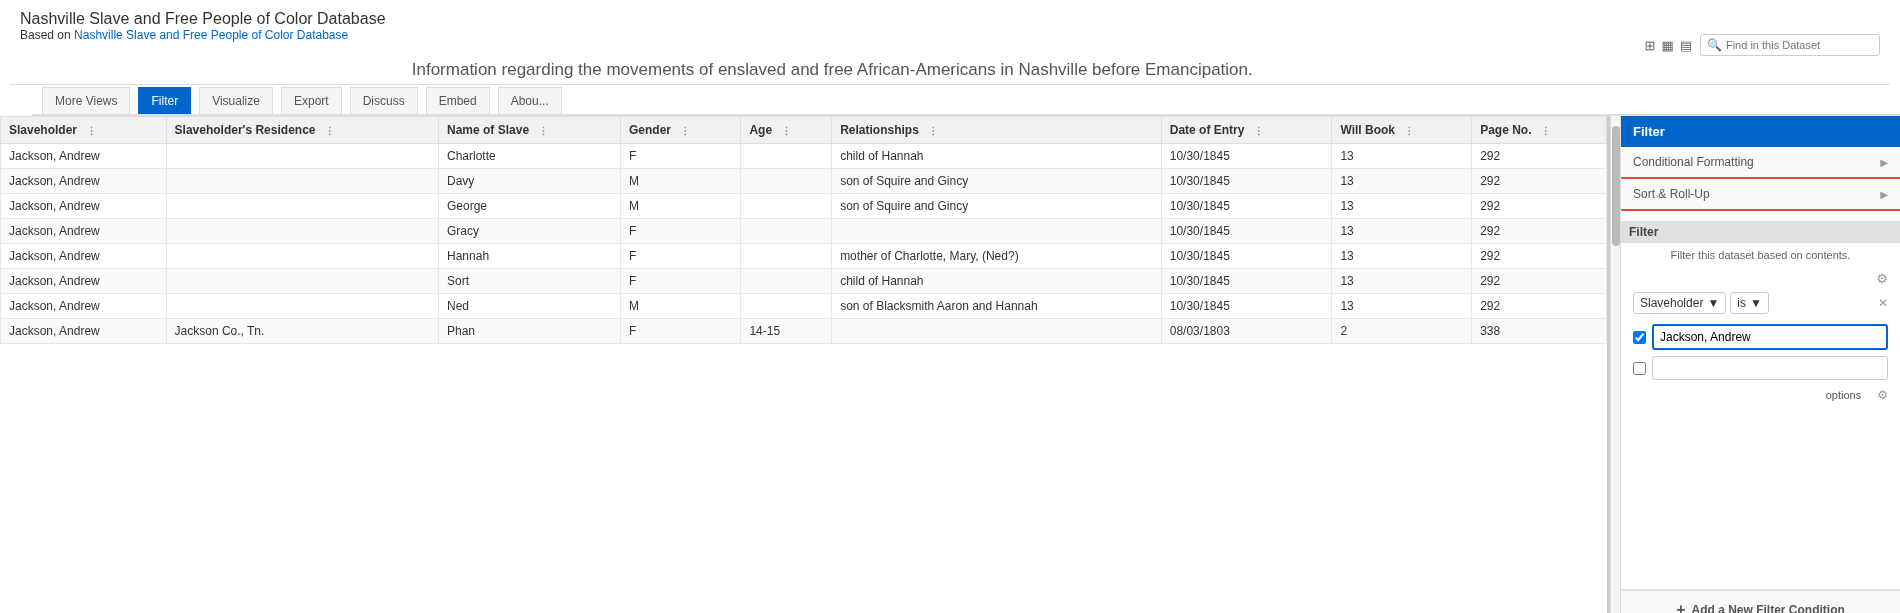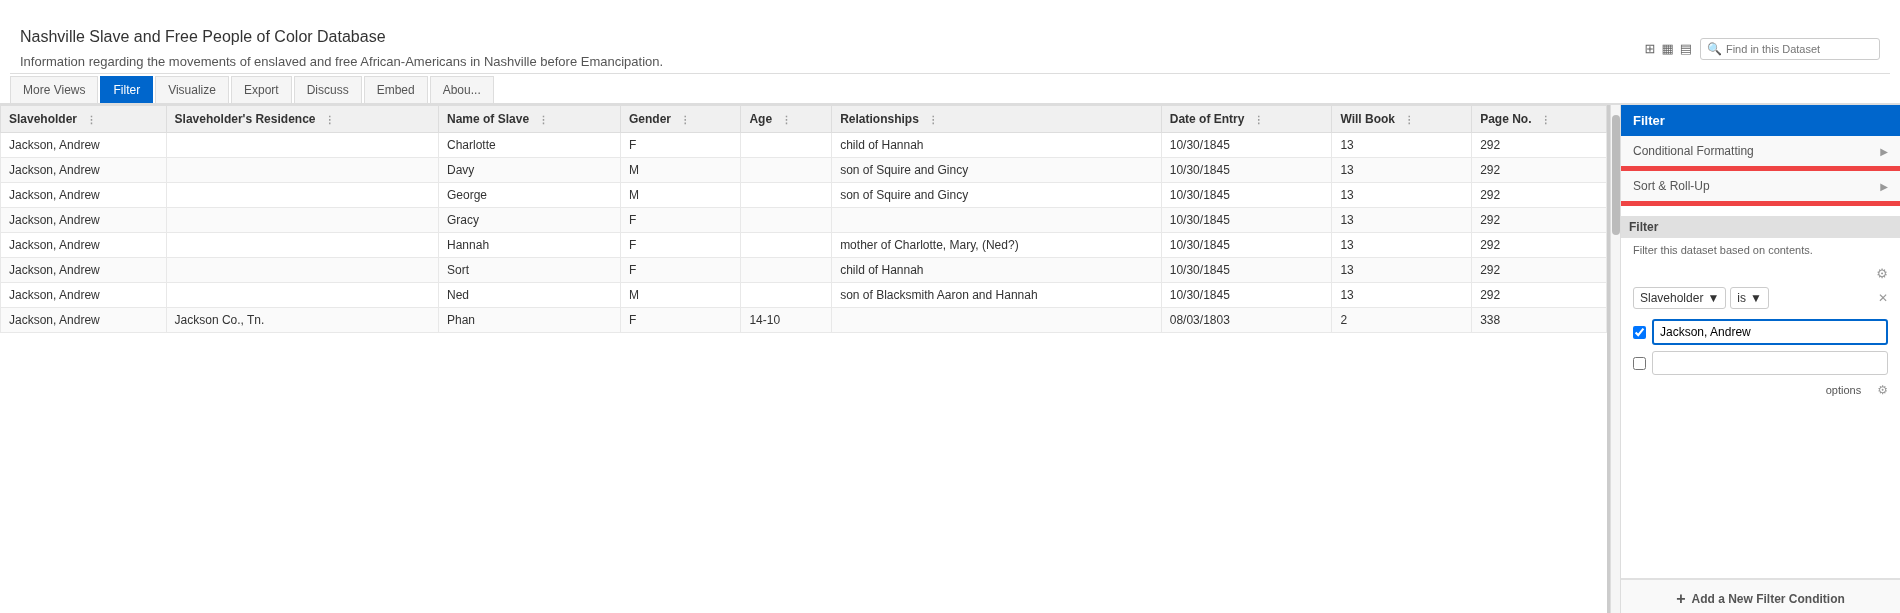--- a/index.html
+++ b/index.html
@@ -12,21 +12,21 @@
       justify-content: space-between;
       padding: 4px 10px;
       border-bottom: 1px solid #ddd;
       background: #fff;
     }
     .top-bar-left { flex: 1; }
     .top-bar-right { display: flex; align-items: center; gap: 8px; }
 
     .page-title { font-size: 16px; font-weight: normal; color: #333; }
     .page-subtitle a { color: #0066cc; text-decoration: none; font-size: 12px; }
-    .page-desc { font-size: 13px; color: #555; margin-top: 8px; }
+    .page-desc { font-size: 17px; color: #555; margin-top: 18px; text-align: center; }
 
     .social-icons { display: flex; gap: 6px; align-items: center; }
     .social-icon { font-size: 13px; color: #666; cursor: pointer; }
 
     .search-box {
       display: flex;
       align-items: center;
       border: 1px solid #ccc;
       border-radius: 3px;
       padding: 3px 6px;
@@ -42,21 +42,22 @@
     }
     .search-icon-sm { color: #999; font-size: 12px; margin-right: 4px; }
 
     
     .nav-tabs {
       display: flex;
       align-items: center;
       border-bottom: 2px solid #ddd;
       padding: 0 10px;
       background: #fff;
-      gap: 0;
+      gap: 6px;
+      margin-left: 32px;
     }
     .nav-tab {
       padding: 6px 12px;
       font-size: 12px;
       cursor: pointer;
       border: 1px solid #ddd;
       border-bottom: none;
       background: #f5f5f5;
       color: #555;
       margin-right: 2px;
@@ -143,21 +144,21 @@
       color: #fff;
       padding: 8px 12px;
       font-size: 13px;
       font-weight: bold;
       display: flex;
       align-items: center;
       justify-content: space-between;
     }
 
     .panel-section {
-      border-bottom: 5px solid #ef4444;
+      border-bottom: 2px solid #ef4444;
       padding: 8px 12px;
       display: flex;
       align-items: center;
       justify-content: space-between;
       font-size: 12px;
       color: #555;
       cursor: pointer;
       background: #f9f9f9;
     }
     .panel-section .arrow { color: #999; font-size: 10px; }
@@ -176,20 +177,21 @@
       background: #e0e0e0;
       padding: 4px 8px;
       margin-left: -12px;
       margin-right: -12px;
     }
 
     .filter-desc {
       font-size: 11px;
       color: #666;
       margin-bottom: 10px;
+      text-align: center;
     }
 
     .filter-row {
       display: flex;
       align-items: center;
       gap: 4px;
       margin-bottom: 10px;
     }
 
     .filter-gear {
@@ -268,31 +270,34 @@
       border-top: 2px solid #e0e0e0;
       background: #f9f9f9;
       cursor: pointer;
       font-size: 12px;
       color: #555;
       font-weight: bold;
     }
     .add-filter-btn .plus { font-size: 16px; color: #555; }
 
     .header-top {
-      padding: 24px 10px 2px;
+      padding: 6px 10px 2px;
       background: #fff;
     }
   </style>
 </head>
 <body>
 
 <div class="header-top">
   <div class="top-bar">
     <div class="top-bar-left">
       <div class="page-title">Nashville Slave and Free People of Color Database</div>
+      <div class="page-subtitle">
+        <span>Based on </span><a href="#">Nashville Slave and Free People of Color Database</a>
+      </div>
       <div class="page-desc">Information regarding the movements of enslaved and free African-Americans in Nashville before Emancipation.</div>
     </div>
     <div class="top-bar-right">
       <div class="social-icons">
         <span class="social-icon">⊞</span>
         <span class="social-icon">▦</span>
         <span class="social-icon">▤</span>
       </div>
       <div class="search-box">
         <span class="search-icon-sm">🔍</span>
@@ -432,21 +437,21 @@
             <td>son of Blacksmith Aaron and Hannah</td>
             <td>10/30/1845</td>
             <td>13</td>
             <td>292</td>
           </tr>
           <tr>
             <td>Jackson, Andrew</td>
             <td>Jackson Co., Tn.</td>
             <td>Phan</td>
             <td>F</td>
-            <td>14-10</td>
+            <td>14-15</td>
             <td></td>
             <td>08/03/1803</td>
             <td>2</td>
             <td>338</td>
           </tr>
         </tbody>
     </table>
   </div>
 
   <div class="scroll-col">

